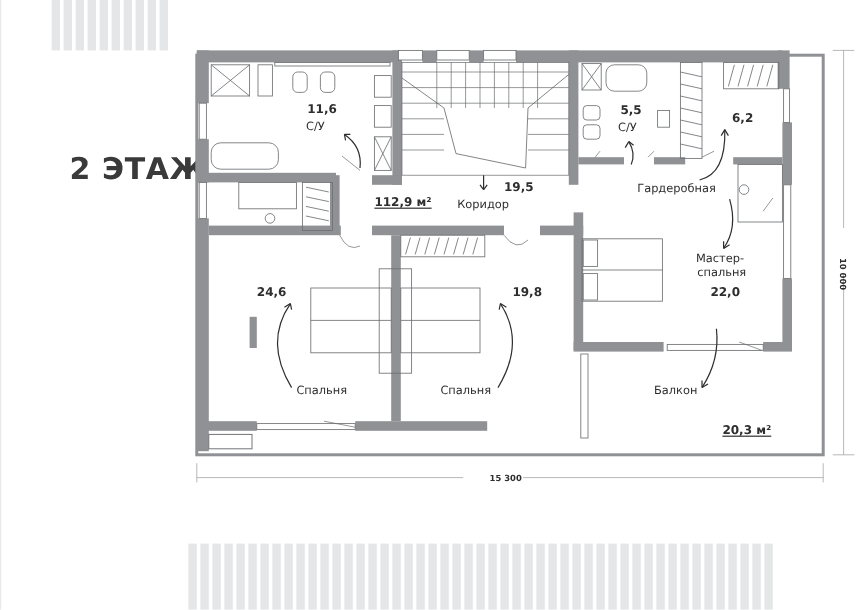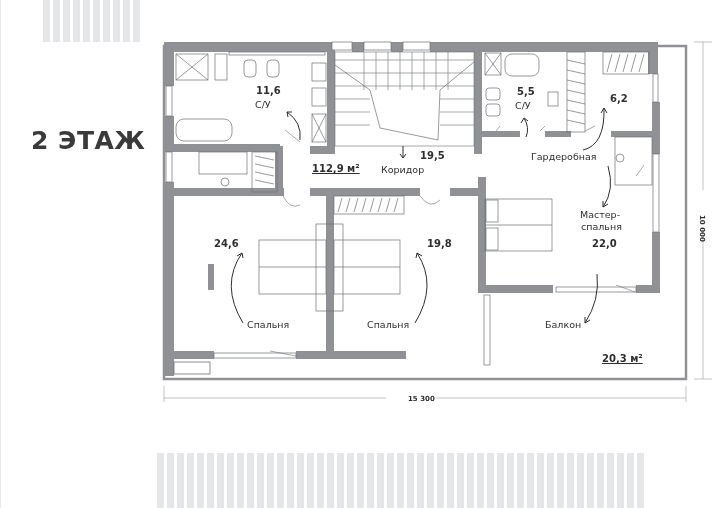--- a/index.html
+++ b/index.html
@@ -3,21 +3,21 @@
 <meta charset="utf-8">
 <style>
   html, body { margin: 0; padding: 0; background: #ffffff; }
   body { width: 720px; height: 508px; position: relative; overflow: hidden; font-family: "DejaVu Sans", sans-serif; }
   .stripes { position: absolute; display: flex; gap: 3px; }
   .stripe { width: 7px; background: #e5e6e8; }
   #stripes-top { left: 43px; top: 0; height: 42px; }
   #stripes-top .stripe { height: 42px; }
   #stripes-bottom { left: 157px; top: 453px; height: 55px; }
   #stripes-bottom .stripe { height: 55px; }
-  .floor-title { position: absolute; left: 31px; top: 126px; font-size: 25px; font-weight: bold; color: #3a3a3a; letter-spacing: 0.5px; font-family: "DejaVu Sans", sans-serif; }
+  .floor-title { position: absolute; left: 58px; top: 126px; font-size: 25px; font-weight: bold; color: #3a3a3a; letter-spacing: 0.5px; font-family: "DejaVu Sans", sans-serif; }
   svg#plan { position: absolute; left: 0; top: 0; }
   .lbl { font-family: "DejaVu Sans", sans-serif; fill: #2e2e2e; }
   .num { font-size: 10px; font-weight: bold; }
   .name { font-size: 9.5px; }
   .dim { font-size: 7px; font-weight: bold; }
   .area-total { font-size: 10px; font-weight: bold; text-decoration: underline; }
   .left-border { position: absolute; left: 0; top: 0; width: 1px; height: 508px; background: #e8e8e8; }
 </style>
 </head>
 <body>

